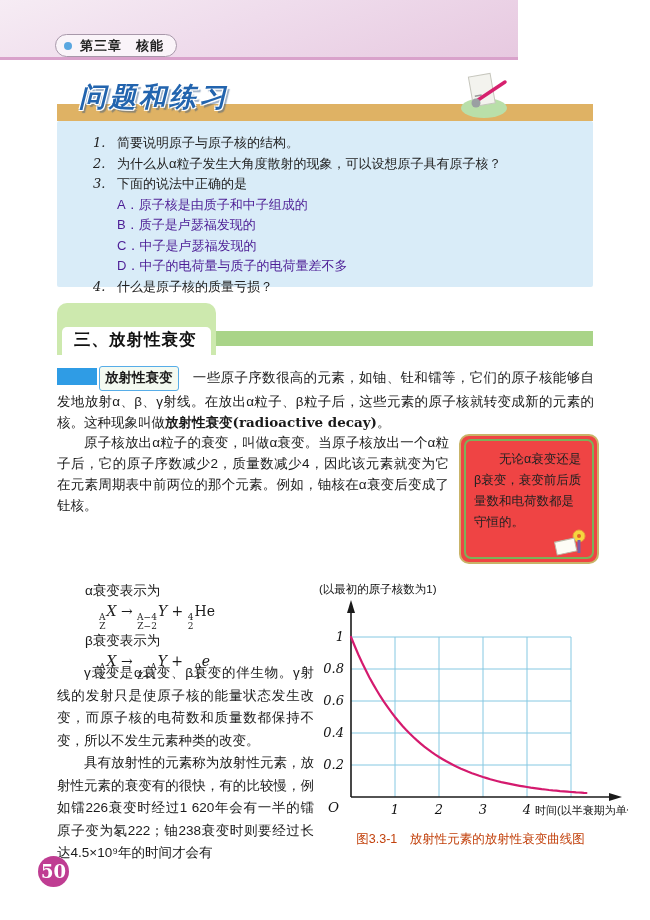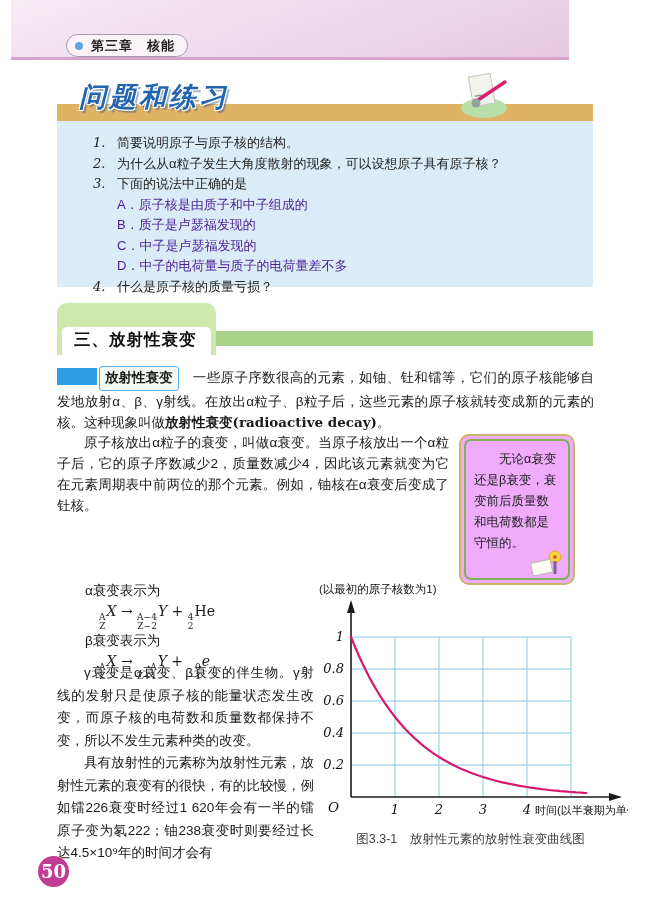--- a/index.html
+++ b/index.html
@@ -1,21 +1,21 @@
 <!DOCTYPE html>
 <html><head>
 <meta charset="utf-8">
 <style>
   * { margin:0; padding:0; box-sizing:border-box; }
   html,body { background:#ffffff; }
   body { font-family:"Liberation Sans","DejaVu Sans",sans-serif; color:#1a1a1a; }
   .page { position:relative; width:650px; height:920px; background:#fff; overflow:hidden; }
 
   
-  .band { position:absolute; top:0; left:11px; width:558px; height:60px;
+  .band { position:absolute; top:0; left:0; width:518px; height:60px;
           background:linear-gradient(160deg,#f6ecf4 0%,#efdcec 45%,#e7c9e0 100%);
           border-bottom:3px solid #d9a2cb; }
   .chapter-pill { position:absolute; left:55px; top:34px; height:23px;
           background:#faf4f9; border:1.5px solid #a898aa; border-radius:12px;
           display:flex; align-items:center; padding:0 12px 0 8px; }
   .chapter-dot { width:8px; height:8px; border-radius:50%; background:#5aa7e0; margin-right:8px; }
   .chapter-txt { font-size:13px; font-weight:700; color:#222; letter-spacing:1px; }
 
   
   .exercise { position:absolute; left:57px; top:83px; width:536px; }
@@ -46,43 +46,43 @@
   .term-box { display:inline-block; border:1.5px solid #57ade8; border-radius:3px;
           padding:0 5px 1px 5px; font-weight:700; background:#f4faf1; margin-right:14px; }
   .bold { font-weight:700; }
   .en-serif { font-family:"DejaVu Serif","Liberation Serif",serif; font-weight:700; }
 
   
   .main { position:absolute; left:57px; top:432px; width:543px; height:470px; }
   .col-wide { position:absolute; left:0; top:0; width:392px; }
   .para { font-size:13.5px; line-height:21px; text-align:justify; text-indent:2em; }
 
-  .notebox { position:absolute; left:402px; top:2px; width:116px;
-          border:2px solid #c9b468; border-radius:10px; background:#f0abfc; padding:3px; }
+  .notebox { position:absolute; left:402px; top:2px; width:140px;
+          border:2px solid #c9b468; border-radius:10px; background:#ef4444; padding:3px; }
   .notebox-inner { border:2px solid #7cb159; border-radius:7px; padding:8px 8px 24px 8px;
           font-size:12.5px; line-height:21px; text-indent:2em; color:#222; position:relative; }
   .note-icon { position:absolute; right:2px; bottom:-8px; }
 
   .equations { position:absolute; left:0; top:148px; width:300px; font-size:13.5px; line-height:21px; }
   .eq-label { padding-left:28px; }
   .eq-line { padding-left:42px; font-family:"DejaVu Serif","Liberation Serif",serif; font-size:14px; }
   .nuc { display:inline-flex; flex-direction:column; align-items:flex-end;
          line-height:.95; font-size:9px; vertical-align:-4px; margin-right:1px;
          font-family:"DejaVu Serif","Liberation Serif",serif; }
   .sym { font-style:italic; }
   .sym.up { font-style:normal; }
 
   .col-narrow { position:absolute; left:0; top:230px; width:257px; }
   .para-n { font-size:13.5px; line-height:22.5px; text-align:justify; text-indent:2em; }
 
   
   .chart { position:absolute; left:256px; top:150px; width:315px; }
   .chart-ylab1 { padding-left:28px; font-size:13px; color:#111; }
   .chart-ylab2 { padding-left:6px; font-size:11.5px; color:#111; }
-  .chart-caption { text-align:center; font-size:12.5px; color:#404040; margin-top:2px; }
+  .chart-caption { text-align:center; font-size:12.5px; color:#c2410c; margin-top:2px; }
 
   
   .pagenum { position:absolute; left:38px; top:856px; width:31px; height:31px; border-radius:50%;
           background:#bf3d92; color:#fff; font-weight:700; font-size:18px;
           display:flex; align-items:center; justify-content:center;
           font-family:"DejaVu Serif","Liberation Serif",serif; }
 </style>
 </head>
 <body>
 

